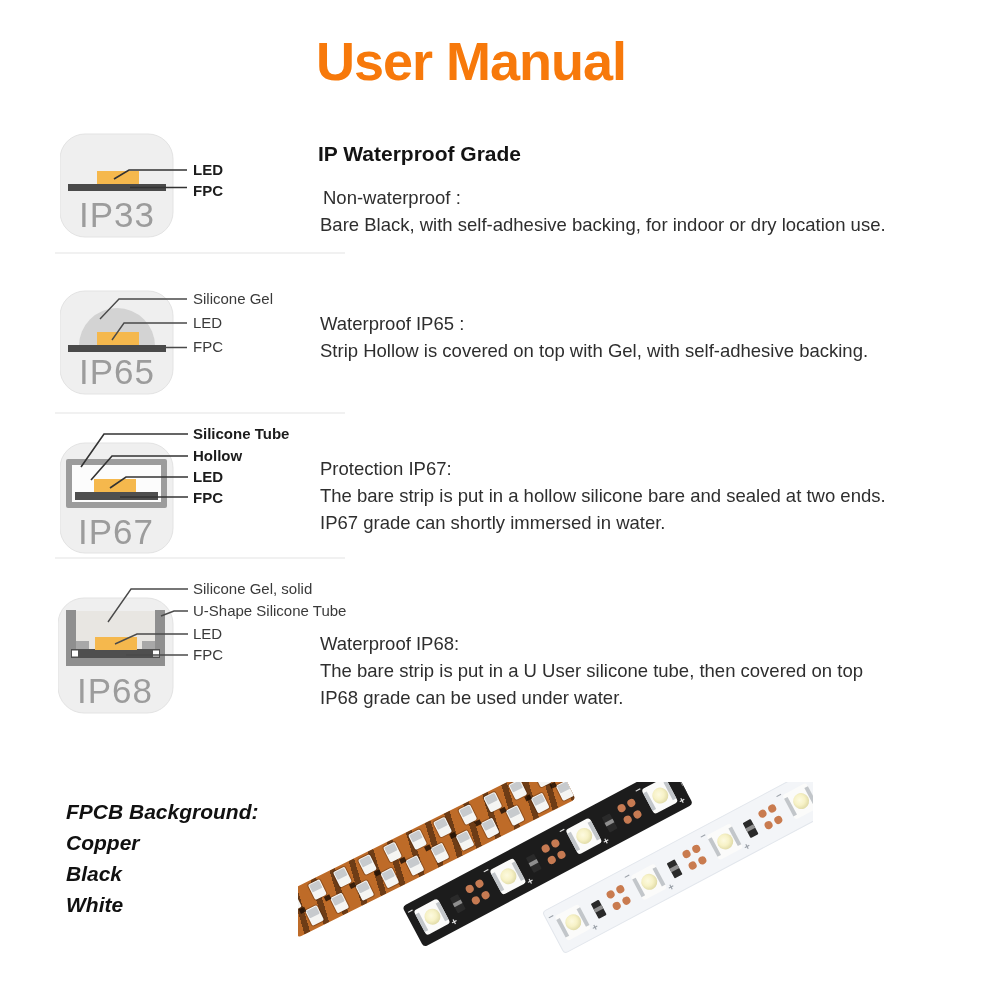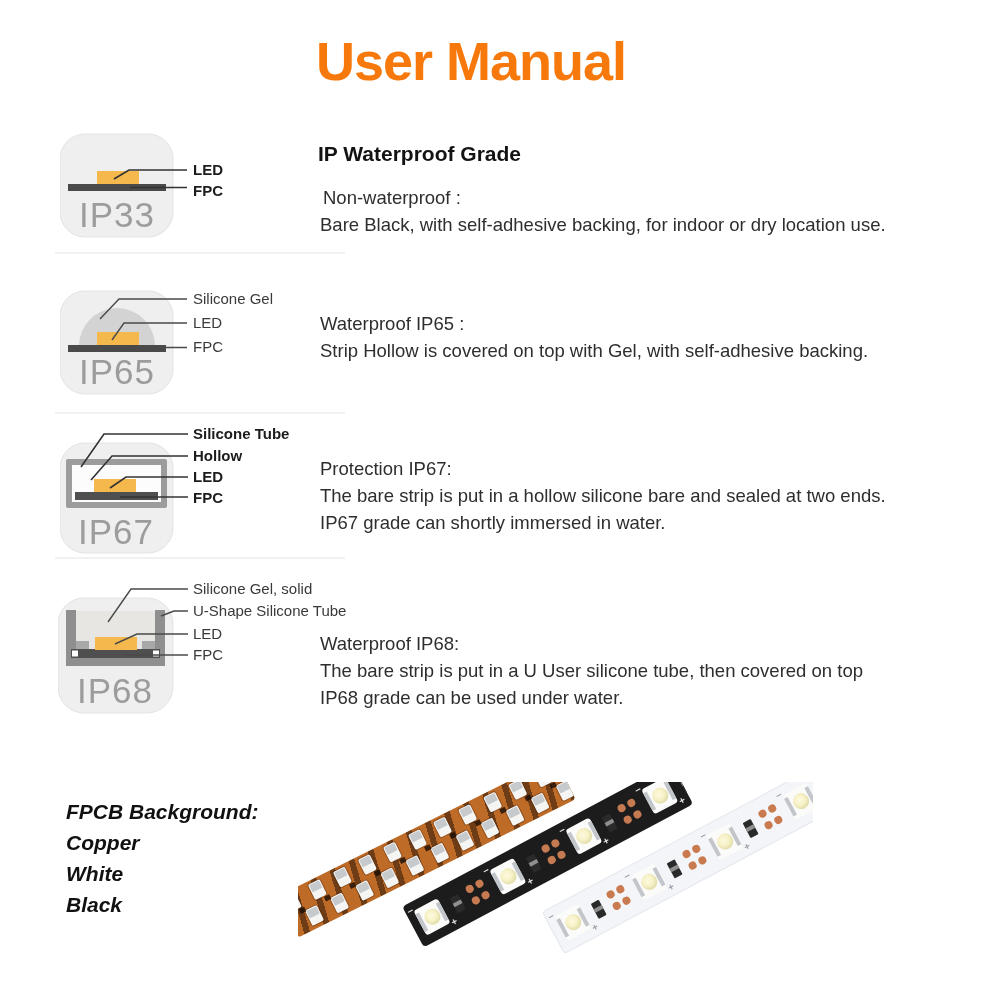--- a/index.html
+++ b/index.html
@@ -134,22 +134,22 @@
 
   <div class="abs textblock" style="left:320px;top:630px;">
     <div>Waterproof IP68:</div>
     <div>The bare strip is put in a U User silicone tube, then covered on top</div>
     <div>IP68 grade can be used under water.</div>
   </div>
 
   <div class="abs fpcb" style="left:66px;top:796px;font-style:italic;">
     <div>FPCB Background:</div>
     <div>Copper</div>
+    <div>Black</div>
     <div>White</div>
-    <div>Black</div>
   </div>
 
   <div class="abs strips-box">
     <div class="strip copper" id="strip-copper" style="left:-10px;top:112px;width:310px;transform:rotate(-26.5deg);">
         <div class="cled" style="left:4px;top:3px;"></div>
         <div class="cled" style="left:18px;top:25px;">
           <i></i>
         </div>
         <div class="" style="position:absolute;left:13px;top:21px;width:6px;height:5px;background:rgba(25,12,4,.8);"></div>
         <div class="cled" style="left:32px;top:3px;">

